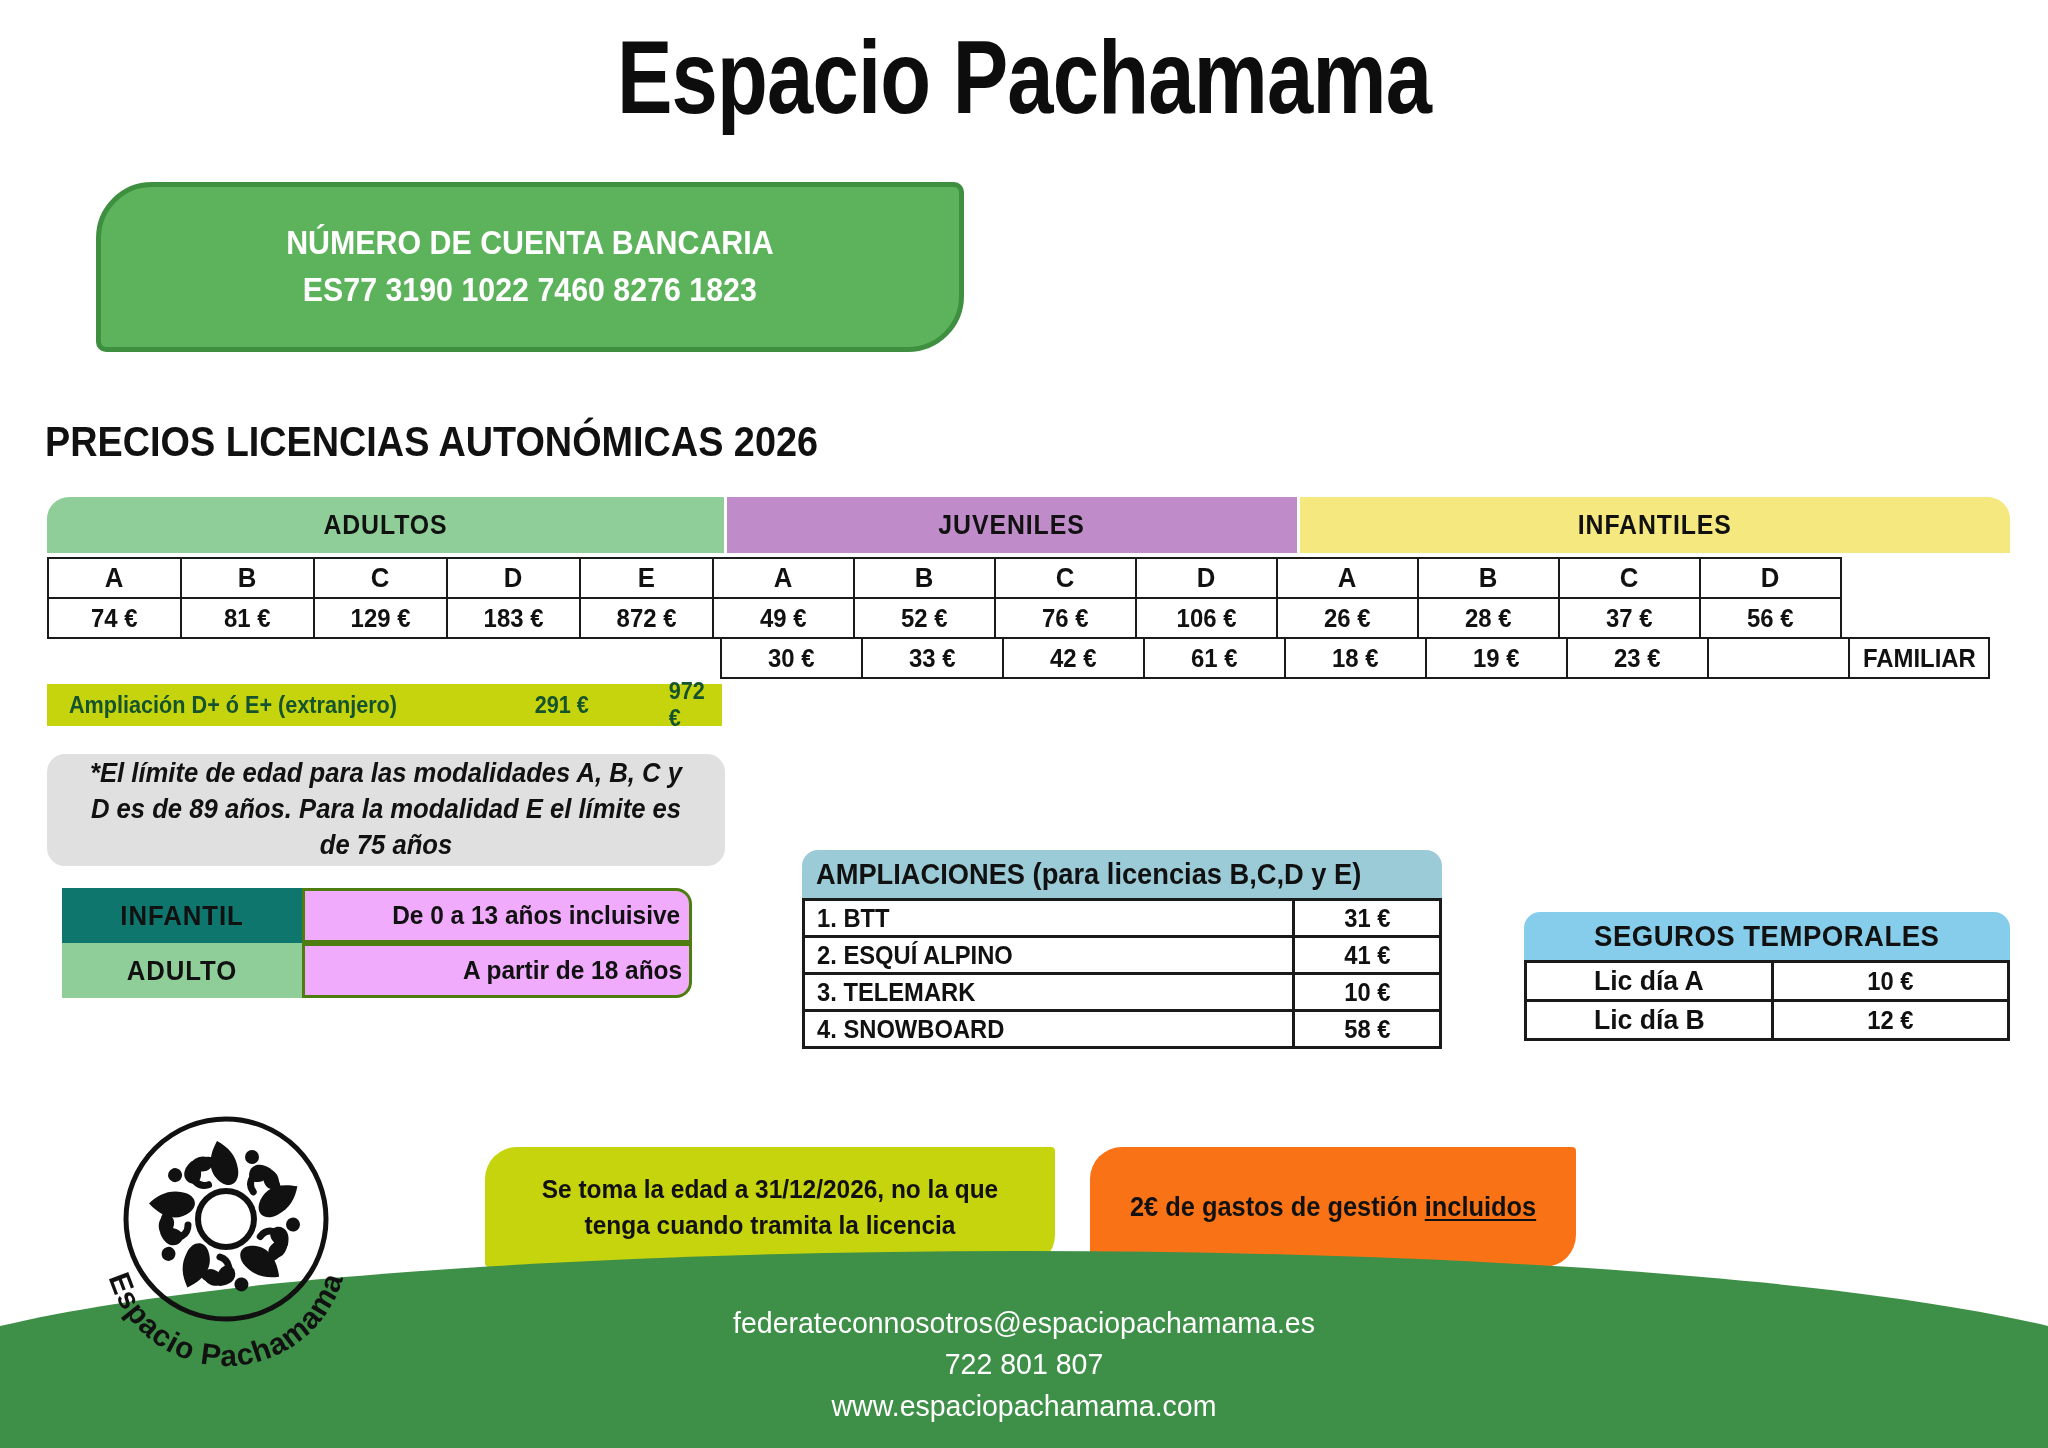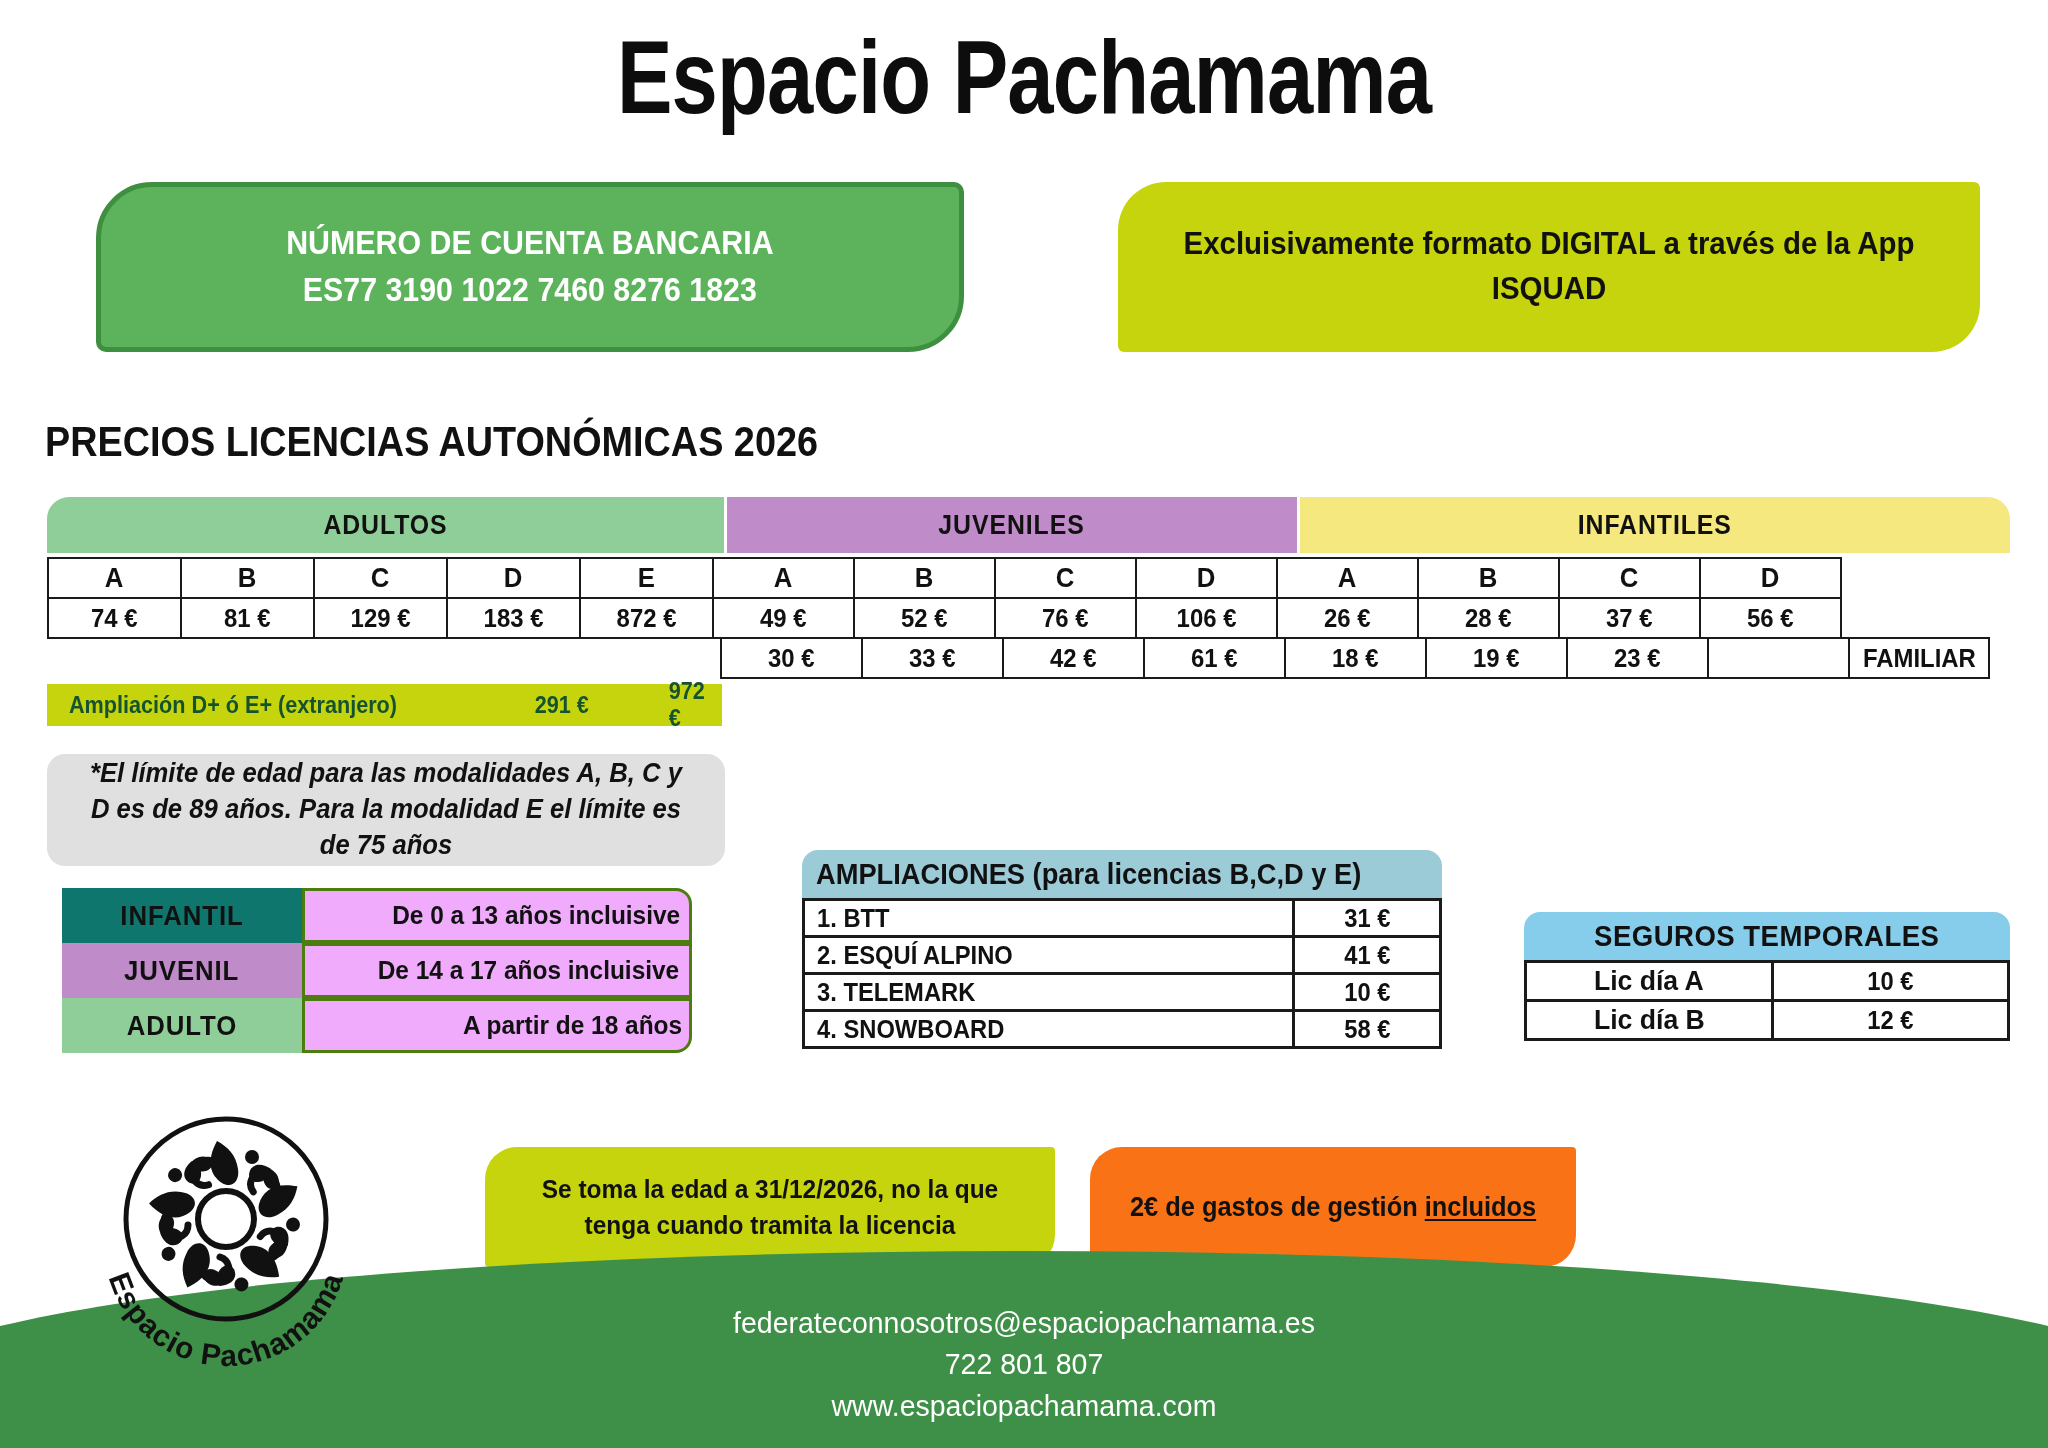--- a/index.html
+++ b/index.html
@@ -233,23 +233,20 @@
 
 <div class="page">
 
   <div id="main-title">Espacio Pachamama</div>
 
   <div class="banner" id="bank-banner">
     <div class="ln">NÚMERO DE CUENTA BANCARIA</div>
     <div class="ln">ES77 3190 1022 7460 8276 1823</div>
   </div>
 
-  <div class="banner" id="digital-banner">
-    <div class="txt">Excluisivamente formato DIGITAL a través de la App ISQUAD</div>
-  </div>
 
   <div id="section-title">PRECIOS LICENCIAS AUTONÓMICAS 2026</div>
 
   <div class="cat-bar" id="cat-juveniles">
     <span>JUVENILES</span>
   </div>
   <div class="cat-bar" id="cat-adultos">
     <span>ADULTOS</span>
   </div>
   <div class="cat-bar" id="cat-infantiles">
@@ -391,28 +388,20 @@
     <span>*El límite de edad para las modalidades A, B, C y D es de 89 años. Para la modalidad E el límite es de 75 años</span>
   </div>
 
   <div id="age-legend">
     <div class="alrow">
       <div class="al-key" id="al-infantil">
           <span>INFANTIL</span>
         </div>
       <div class="al-val">
           <span>De 0 a 13 años incluisive</span>
-        </div>
-    </div>
-    <div class="alrow">
-      <div class="al-key" id="al-juvenil">
-          <span>JUVENIL</span>
-        </div>
-      <div class="al-val">
-          <span>De 14 a 17 años incluisive</span>
         </div>
     </div>
     <div class="alrow">
       <div class="al-key" id="al-adulto">
           <span>ADULTO</span>
         </div>
       <div class="al-val">
           <span>A partir de 18 años</span>
         </div>
     </div>

